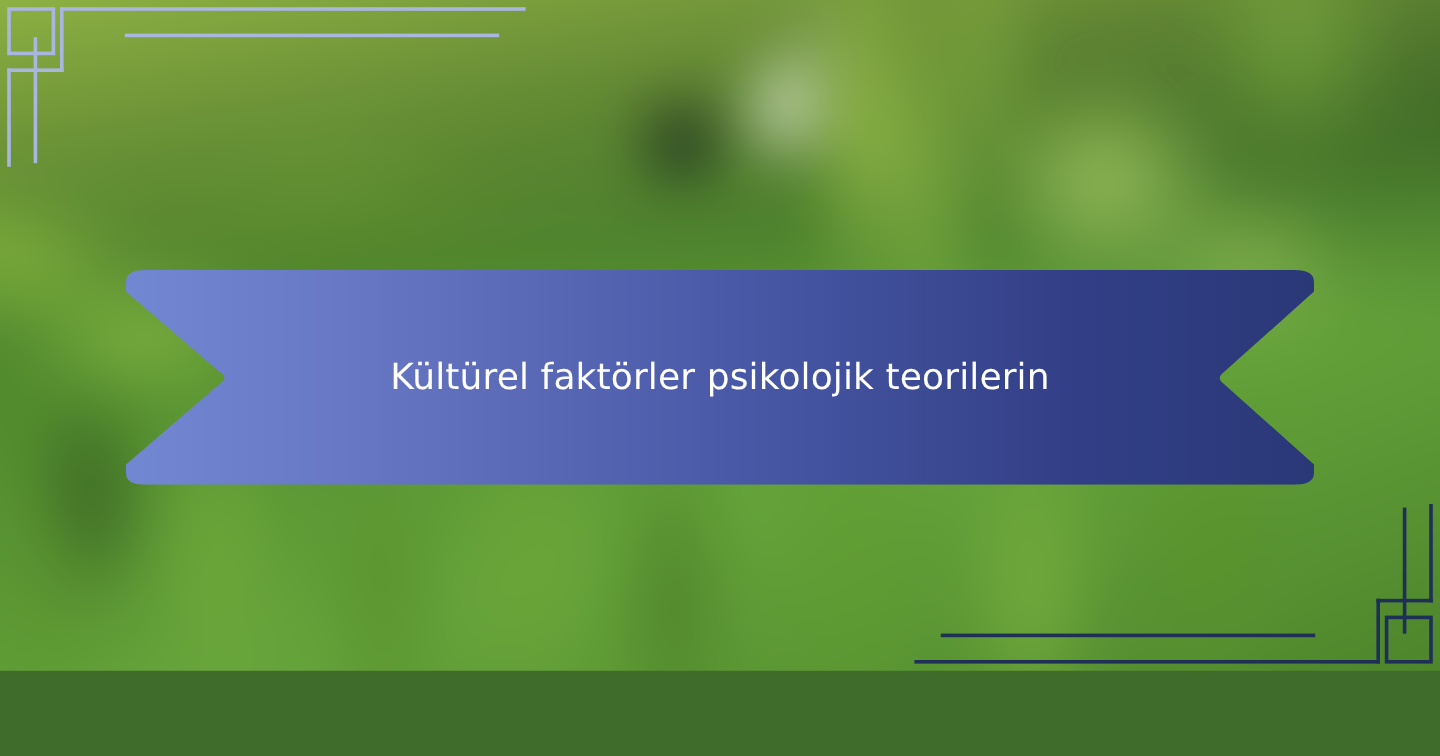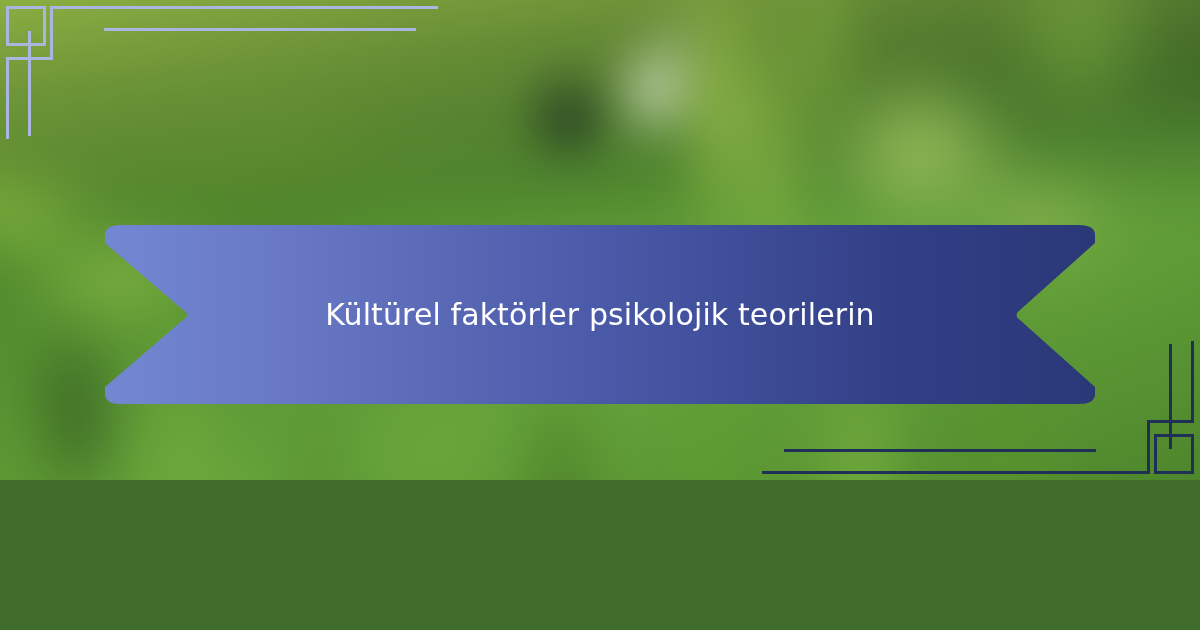--- a/index.html
+++ b/index.html
@@ -10,21 +10,21 @@
     overflow: hidden;
   }
   body {
     font-family: "DejaVu Sans", sans-serif;
     background: #3f6b2b;
   }
 
   #stage {
     position: relative;
     width: 1200px;
-    height: 480px;
+    height: 559px;
     overflow: hidden;
     background: #44702d;
   }
 
   
   #bg {
     position: absolute;
     inset: -80px;
     filter: blur(26px) saturate(1.12);
     background-color: #4c7a31;

